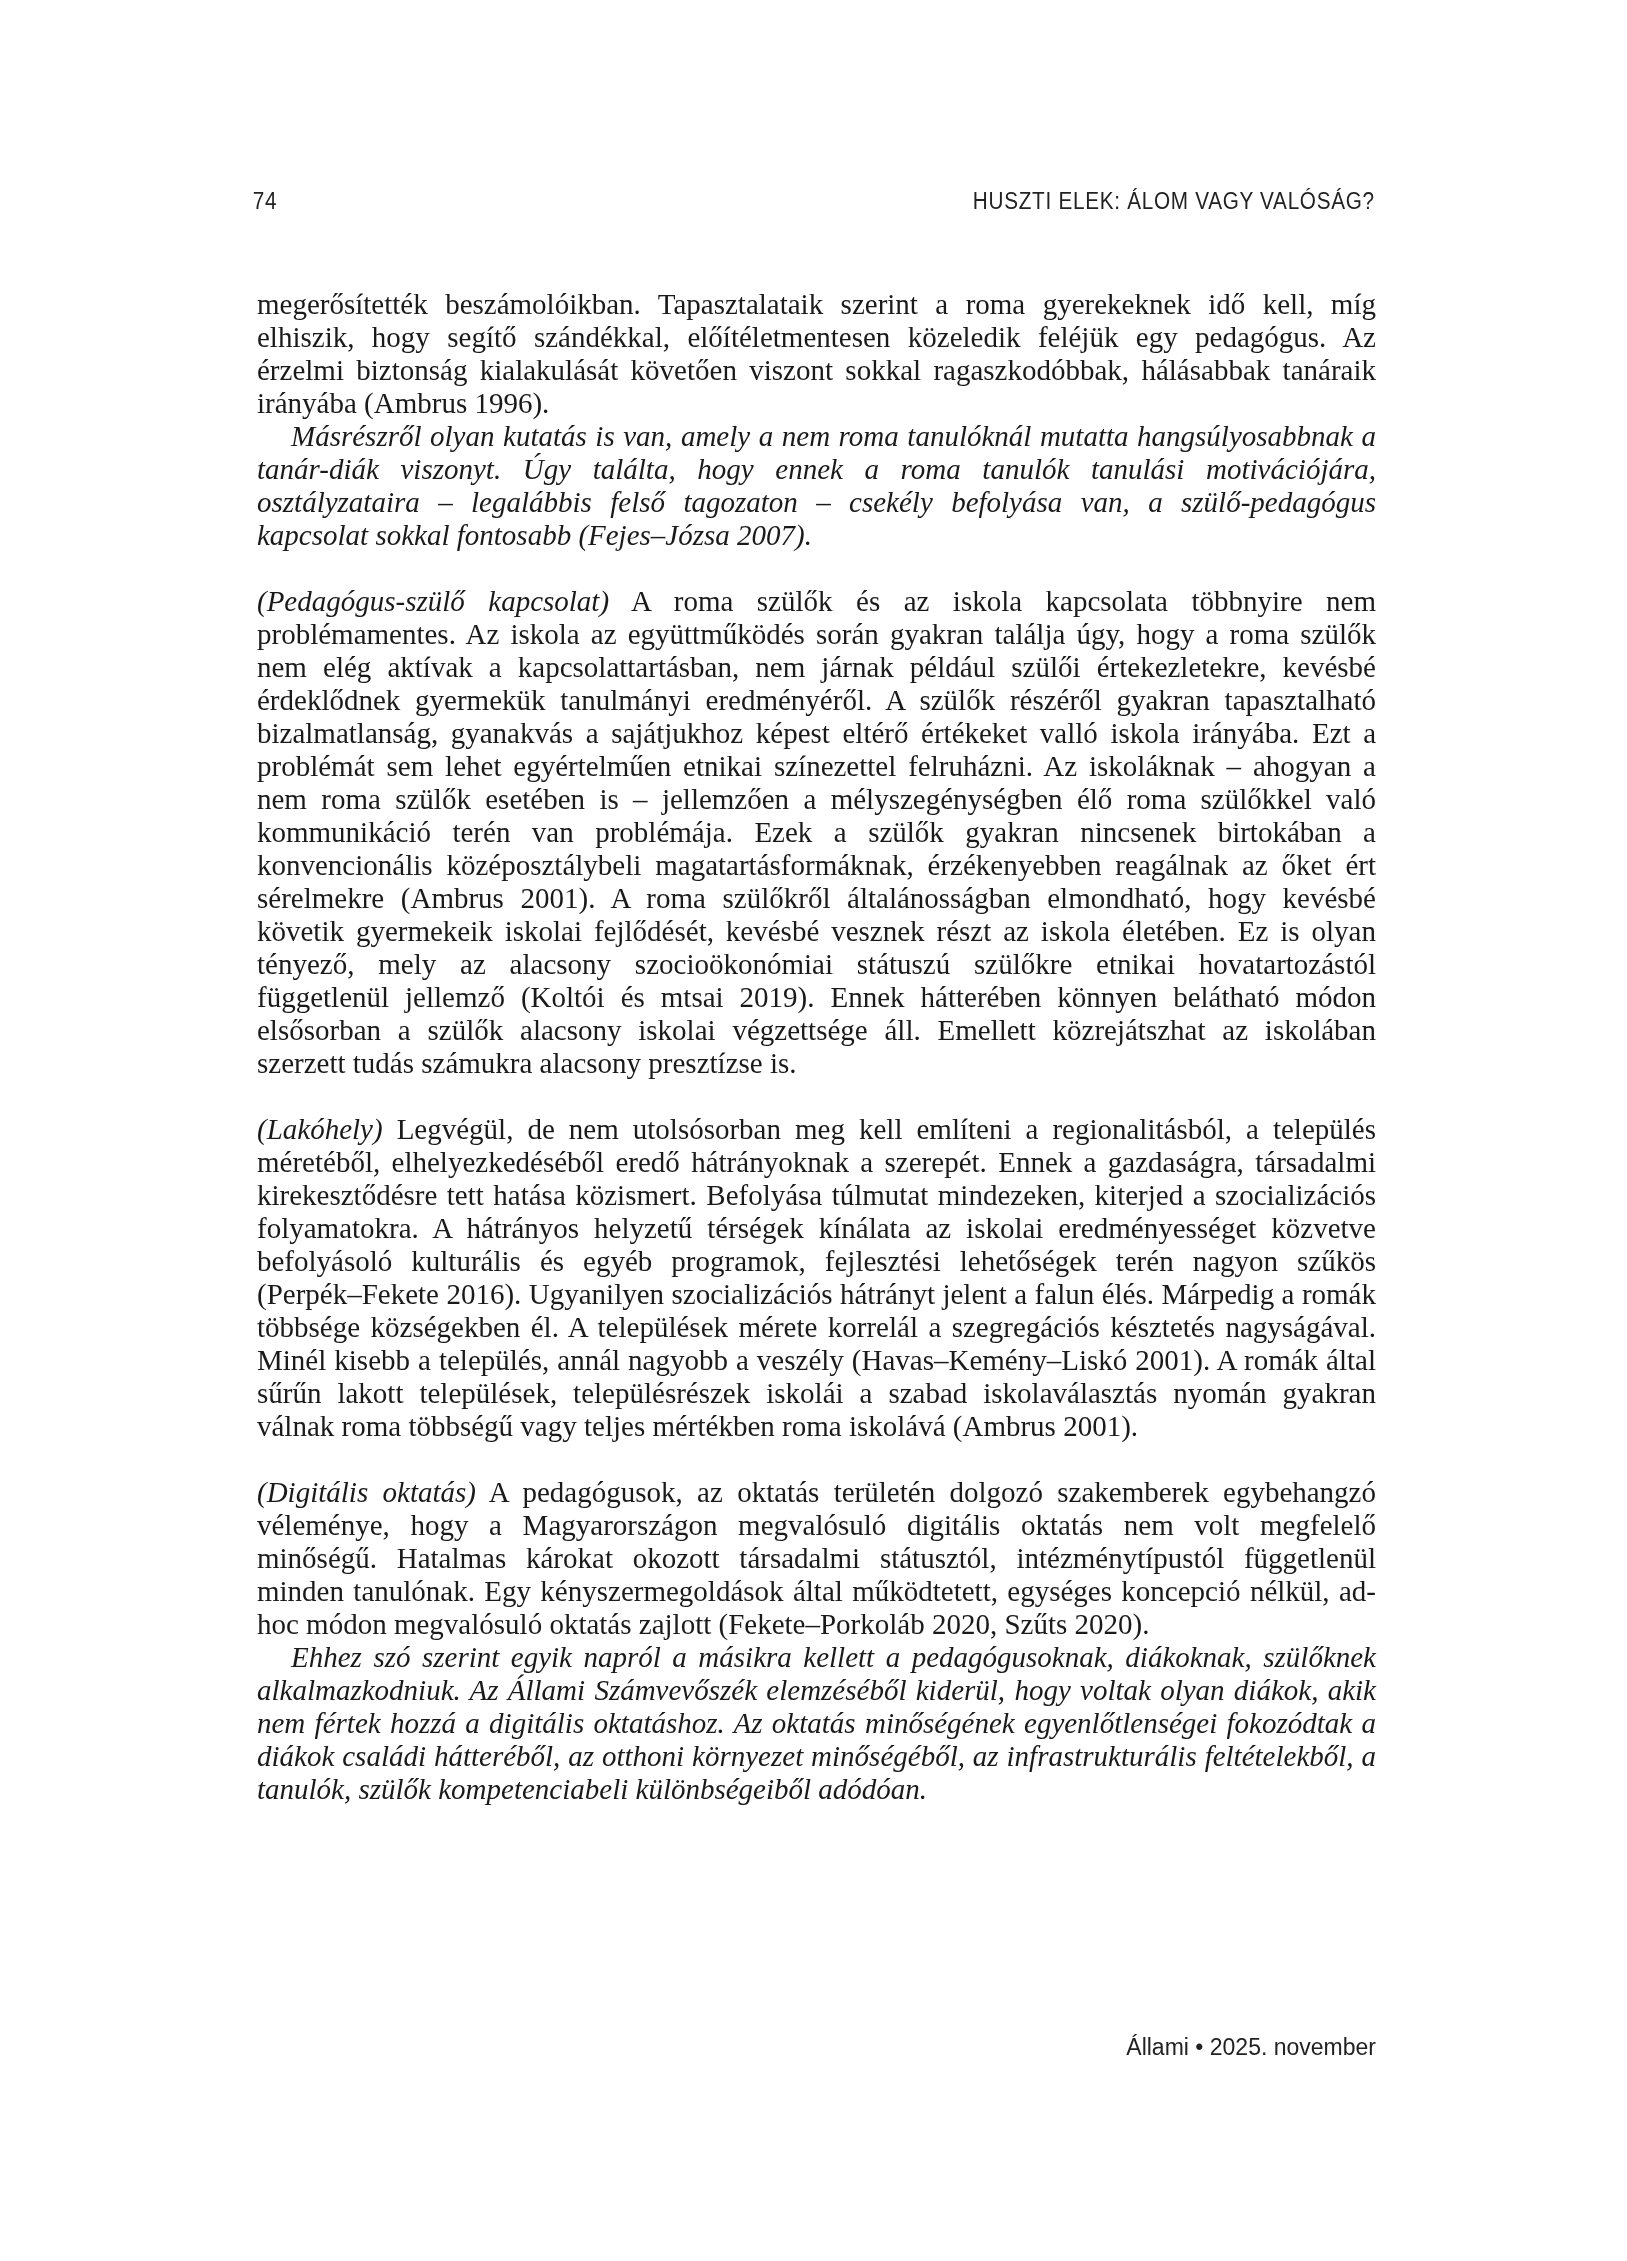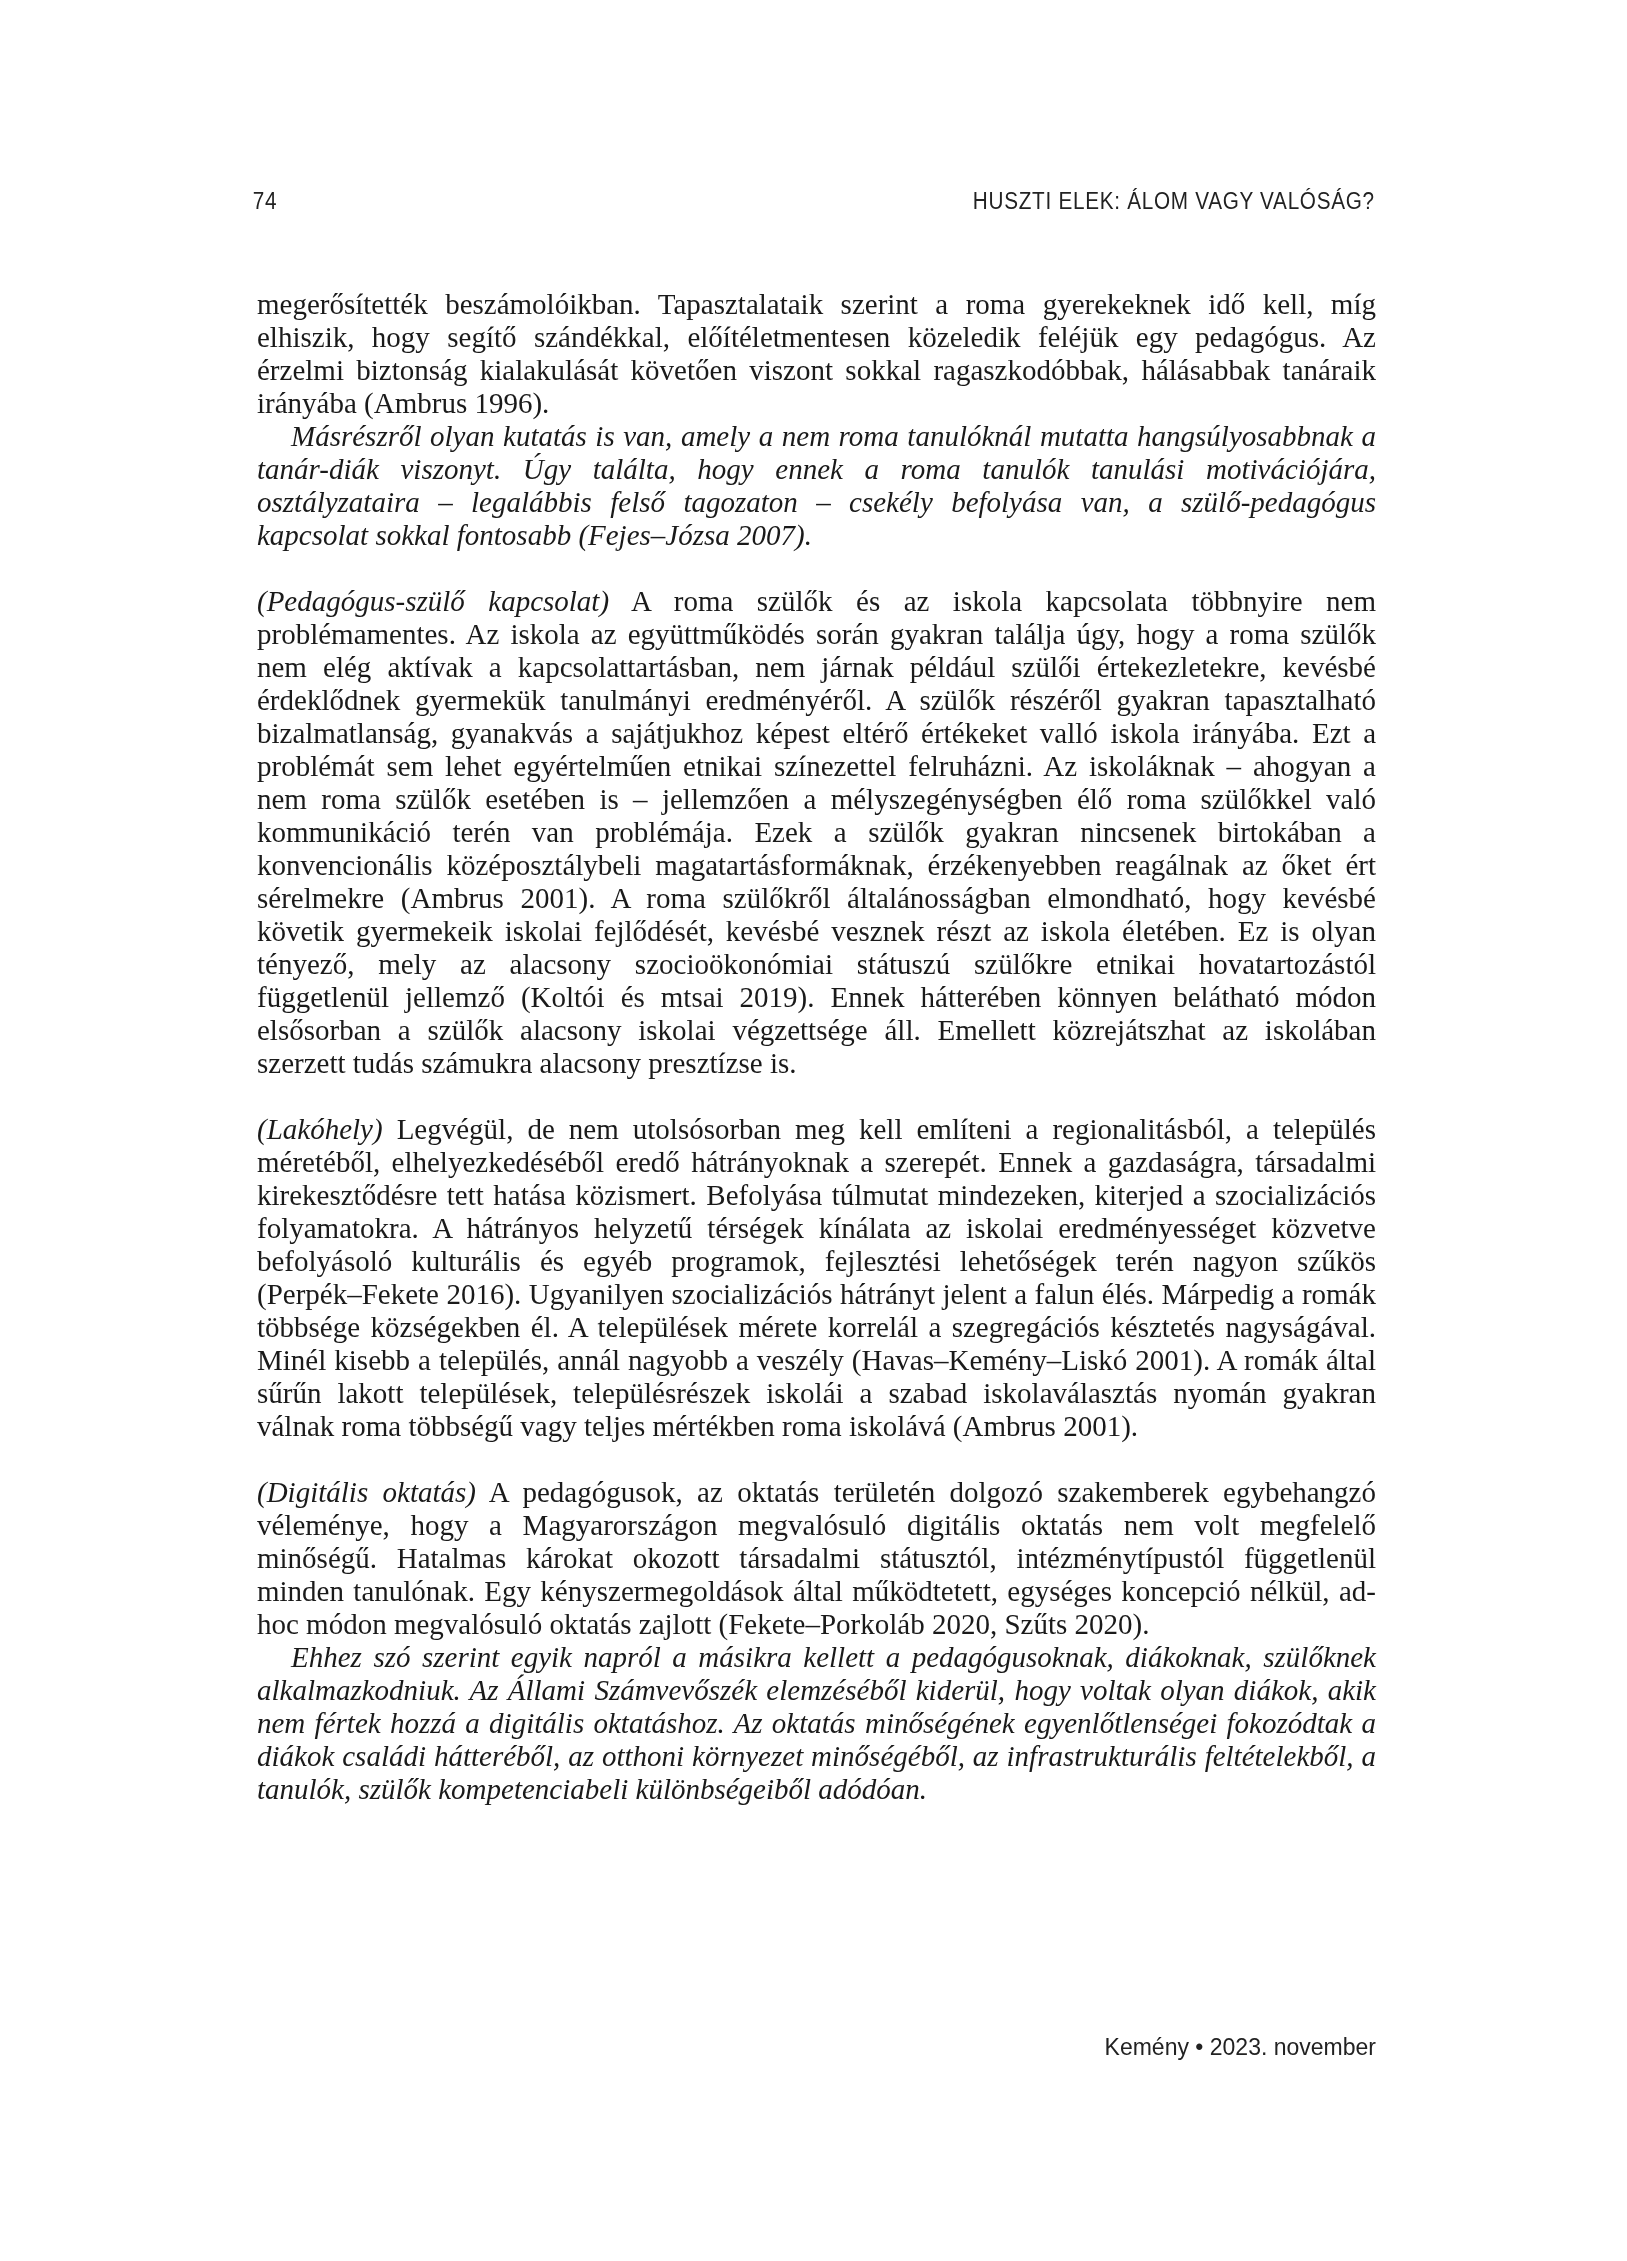--- a/index.html
+++ b/index.html
@@ -105,19 +105,19 @@
     </p>
     <p class="section-start">
       <span class="runin">(Digitális oktatás)</span><span> A pedagógusok, az oktatás területén dolgozó szakemberek egybehangzó véleménye, hogy a Magyarországon megvalósuló digitális oktatás nem volt megfelelő minőségű. Hatalmas károkat okozott társadalmi státusztól, intézménytípustól függetlenül minden tanulónak. Egy kényszermegoldások által működtetett, egységes koncepció nélkül, ad-hoc módon megvalósuló oktatás zajlott (Fekete–Porkoláb 2020, Szűts 2020).</span>
     </p>
     <p class="indent">
       <span>Ehhez szó szerint egyik napról a másikra kellett a pedagógusoknak, diákoknak, szülőknek alkalmazkodniuk. Az Állami Számvevőszék elemzéséből kiderül, hogy voltak olyan diákok, akik nem fértek hozzá a digitális oktatáshoz. Az oktatás minőségének egyenlőtlenségei fokozódtak a diákok családi hátteréből, az otthoni környezet minőségéből, az infrastrukturális feltételekből, a tanulók, szülők kompetenciabeli különbségeiből adódóan.</span>
     </p>
   </div>
 
   <div class="footer">
-    <span>Kemény</span>
+    <span>Állami</span>
     <span>•</span>
-    <span>2023. november</span>
+    <span>2025. november</span>
   </div>
 
 </div>
 
 
 </body></html>

